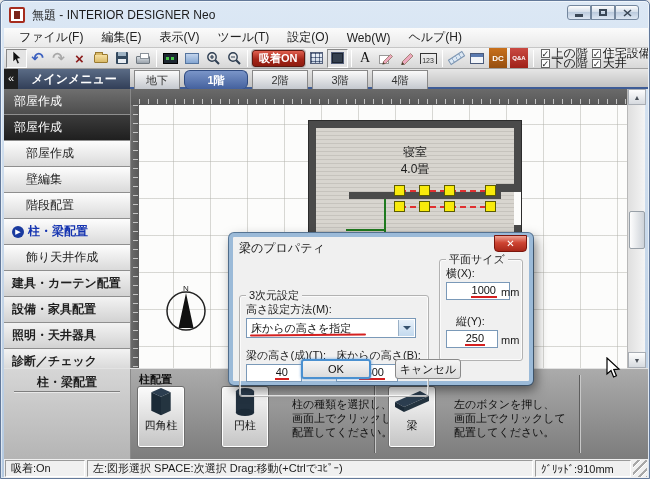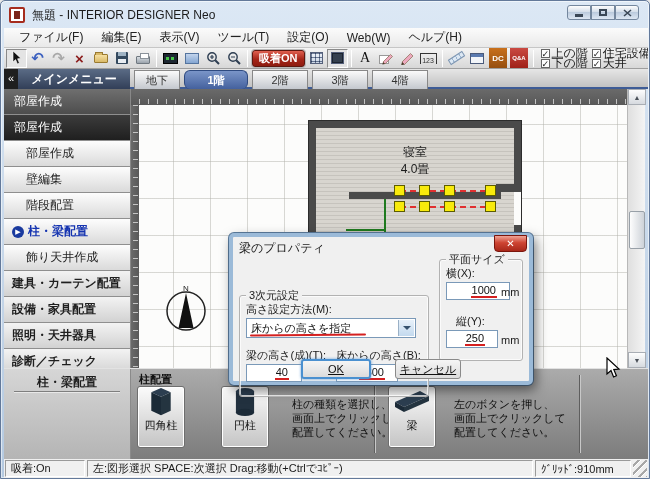--- a/index.html
+++ b/index.html
@@ -128,21 +128,21 @@
   .tbox{position:absolute;height:18px;background:#fff;border:1px solid #7a99b8;font-size:11px;color:#111;
         display:flex;align-items:center;justify-content:flex-end;padding:0 12px 0 3px;}
   .val{border-bottom:2px solid #d42020;padding:0 1px;}
   #combo{position:absolute;left:6px;top:22px;width:170px;height:20px;background:#fff;border:1px solid #7a99b8;
          font-size:11px;color:#111;display:flex;align-items:center;padding-left:4px;}
   #combo .arrow-btn{position:absolute;right:1px;top:1px;bottom:1px;width:16px;background:linear-gradient(#e8f1fa,#c3d9ee);
                     border-left:1px solid #9ab0c6;display:flex;align-items:center;justify-content:center;}
   .tri-down{width:0;height:0;border-left:4px solid transparent;border-right:4px solid transparent;border-top:4px solid #36526e;}
   #combo .redline{position:absolute;left:3px;bottom:1px;width:116px;height:2px;background:#d42020;border-radius:2px;transform:rotate(-.6deg);}
   .dbtn{position:absolute;height:20px;font-size:11px;color:#111;display:flex;align-items:center;justify-content:center;
-        background:linear-gradient(#f5f5f5,#dcdcdc);border:1px solid #8a8a8a;border-radius:3px;text-decoration:underline;}
+        background:linear-gradient(#f5f5f5,#dcdcdc);border:1px solid #8a8a8a;border-radius:3px;}
   .dbtn.default{border:2px solid #4a90d0;box-shadow:0 0 3px rgba(70,140,210,.8);}
   .unit{position:absolute;font-size:11px;color:#1a1a1a;}
 
   
   #bpanel{left:3px;top:367px;width:644px;height:91px;background:linear-gradient(#ababab,#7c7c7c);border-top:1px solid #e2e2e2;}
   #bpanel-left{position:absolute;left:0;top:0;width:127px;height:91px;background:linear-gradient(#d6d6d6,#b4b4b4);border-right:1px solid #8a8a8a;}
   #bpanel-left-title{position:absolute;left:0;top:5px;width:100%;text-align:center;font-size:12px;font-weight:bold;color:#1f1f1f;}
   #bpanel-left-rule{position:absolute;left:10px;top:22px;width:106px;height:1px;background:#7e7e7e;box-shadow:0 1px 0 #e8e8e8;}
   #col-group-label{position:absolute;left:8px;top:3px;font-size:11px;font-weight:bold;color:#111;border-bottom:1px solid #333;}
   .pbtn{position:absolute;width:48px;height:62px;background:linear-gradient(#fbfbfb,#c4c4c4);border:1px solid #6e6e6e;

